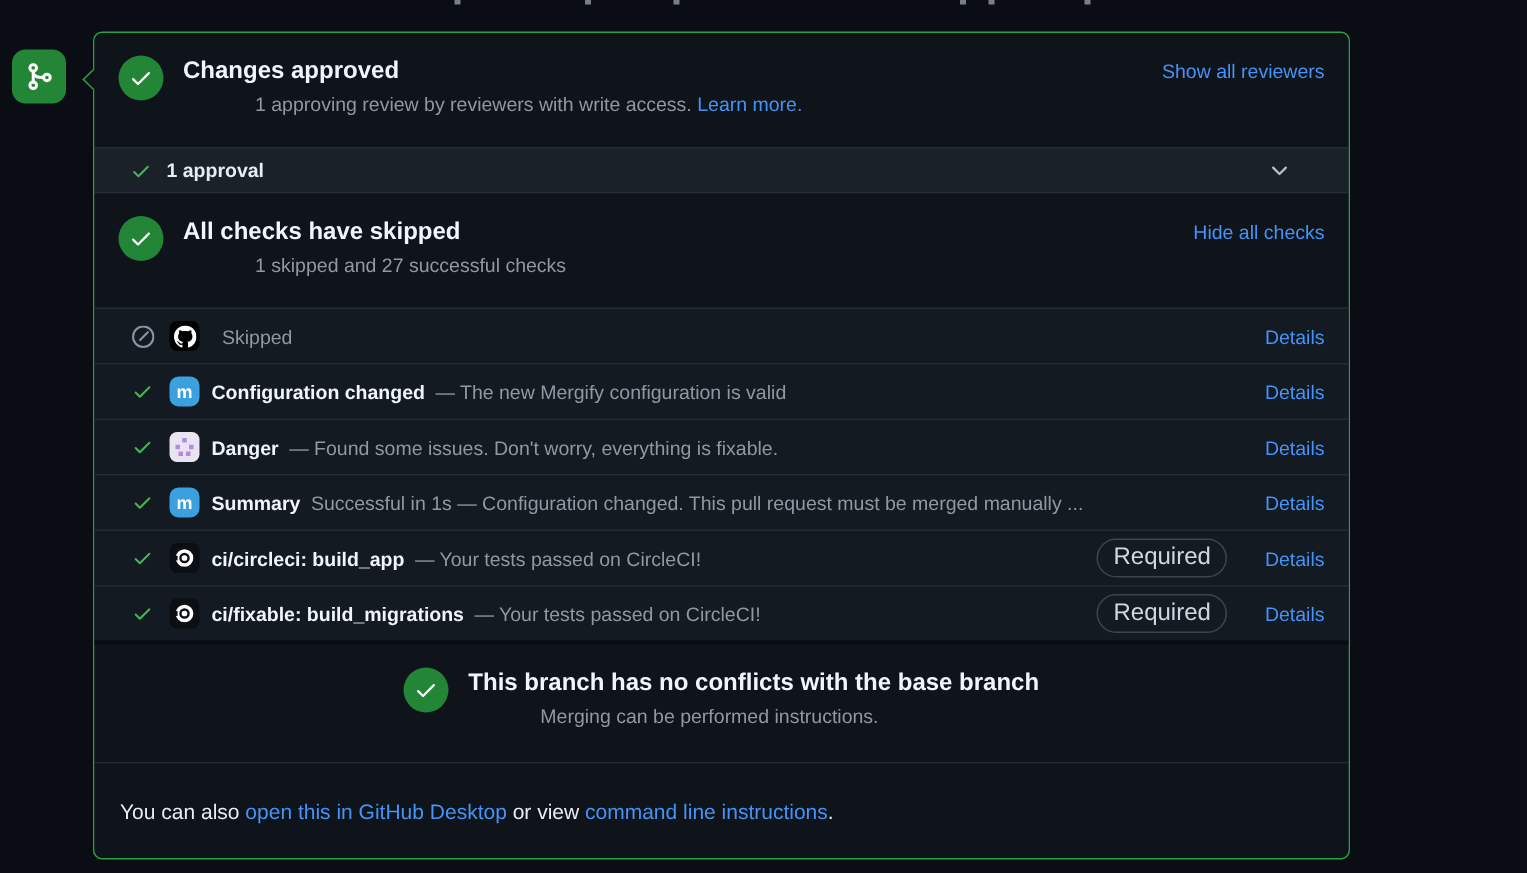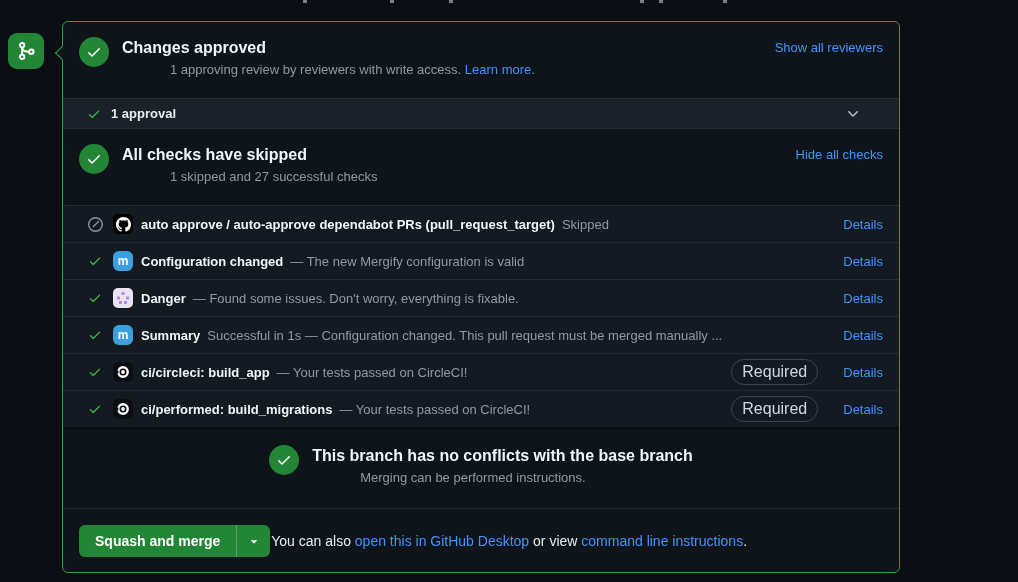--- a/index.html
+++ b/index.html
@@ -166,21 +166,20 @@
     <span class="status-ico">
           <svg width="15" height="15" viewBox="0 0 16 16" fill="#8b949e">
             <path d="M8 1.5a6.5 6.5 0 1 0 0 13 6.5 6.5 0 0 0 0-13ZM0 8a8 8 0 1 1 16 0A8 8 0 0 1 0 8Zm11.78-2.72a.75.75 0 0 0-1.06-1.06l-5.5 5.5a.75.75 0 1 0 1.06 1.06l5.5-5.5Z"></path>
           </svg>
         </span>
     <span class="avatar av-github">
           <svg width="15" height="15" viewBox="0 0 16 16" fill="#fff">
             <path d="M8 0C3.58 0 0 3.58 0 8c0 3.54 2.29 6.53 5.47 7.59.4.07.55-.17.55-.38 0-.19-.01-.82-.01-1.49-2.01.37-2.53-.49-2.69-.94-.09-.23-.48-.94-.82-1.13-.28-.15-.68-.52-.01-.53.63-.01 1.08.58 1.23.82.72 1.21 1.87.87 2.33.66.07-.52.28-.87.51-1.07-1.78-.2-3.64-.89-3.64-3.95 0-.87.31-1.59.82-2.15-.08-.2-.36-1.02.08-2.12 0 0 .67-.21 2.2.82.64-.18 1.32-.27 2-.27s1.36.09 2 .27c1.53-1.04 2.2-.82 2.2-.82.44 1.1.16 1.92.08 2.12.51.56.82 1.27.82 2.15 0 3.07-1.87 3.75-3.65 3.95.29.25.54.73.54 1.48 0 1.07-.01 1.93-.01 2.2 0 .21.15.46.55.38A8.012 8.012 0 0 0 16 8c0-4.42-3.58-8-8-8z"></path>
           </svg>
         </span>
-    <span class="check-name">auto approve / auto-approve dependabot PRs (pull_request_target)</span>
     <span class="check-desc">Skipped</span>
     <span class="row-right">
 
       <a class="details blue">Details</a>
     </span>
   </div>
 
   <div class="check-row">
     <span class="status-ico">
           <svg width="14" height="14" viewBox="0 0 16 16" fill="#3fb950">
@@ -261,21 +260,21 @@
             <path d="M13.78 4.22a.75.75 0 0 1 0 1.06l-7.25 7.25a.75.75 0 0 1-1.06 0L2.22 9.28a.75.75 0 0 1 1.06-1.06L6 10.94l6.72-6.72a.75.75 0 0 1 1.06 0Z"></path>
           </svg>
         </span>
     <span class="avatar av-circleci">
           <svg width="16" height="16" viewBox="0 0 16 16">
             <circle cx="8" cy="8" r="4.7" stroke="#fff" stroke-width="2.4" fill="none"></circle>
             <rect x="0" y="6.4" width="3.4" height="3.2" fill="#0b0e13"></rect>
             <circle cx="8" cy="8" r="1.9" fill="#fff"></circle>
           </svg>
         </span>
-    <span class="check-name">ci/performed: build_migrations</span>
+    <span class="check-name">ci/fixable: build_migrations</span>
     <span class="check-desc">— Your tests passed on CircleCI!</span>
     <span class="row-right">
       <span class="required-pill">Required</span>
       <a class="details blue">Details</a>
     </span>
   </div>
 </div>
 
   <div class="section sec-conflicts">
     <div class="big-circle">
@@ -283,25 +282,17 @@
           <path d="M13.78 4.22a.75.75 0 0 1 0 1.06l-7.25 7.25a.75.75 0 0 1-1.06 0L2.22 9.28a.75.75 0 0 1 1.06-1.06L6 10.94l6.72-6.72a.75.75 0 0 1 1.06 0Z"></path>
         </svg>
     </div>
     <div>
       <div class="sec-title">This branch has no conflicts with the base branch</div>
       <div class="sec-sub">Merging can be performed instructions.</div>
     </div>
   </div>
 
   <div class="merge-footer">
-    <button class="merge-btn">
-      <span class="merge-btn-main">Squash and merge</span>
-      <span class="merge-btn-caret">
-        <svg width="14" height="14" viewBox="0 0 16 16" fill="#fff">
-            <path d="m4.427 7.427 3.396 3.396a.25.25 0 0 0 .354 0l3.396-3.396A.25.25 0 0 0 11.396 7H4.604a.25.25 0 0 0-.177.427Z"></path>
-          </svg>
-      </span>
-    </button>
     <span class="footer-text">
       <span>You can also </span><a class="blue">open this in GitHub Desktop</a><span> or view </span><a class="blue">command line instructions</a><span>.</span>
     </span>
   </div>
 </div>
 
 </body></html>

